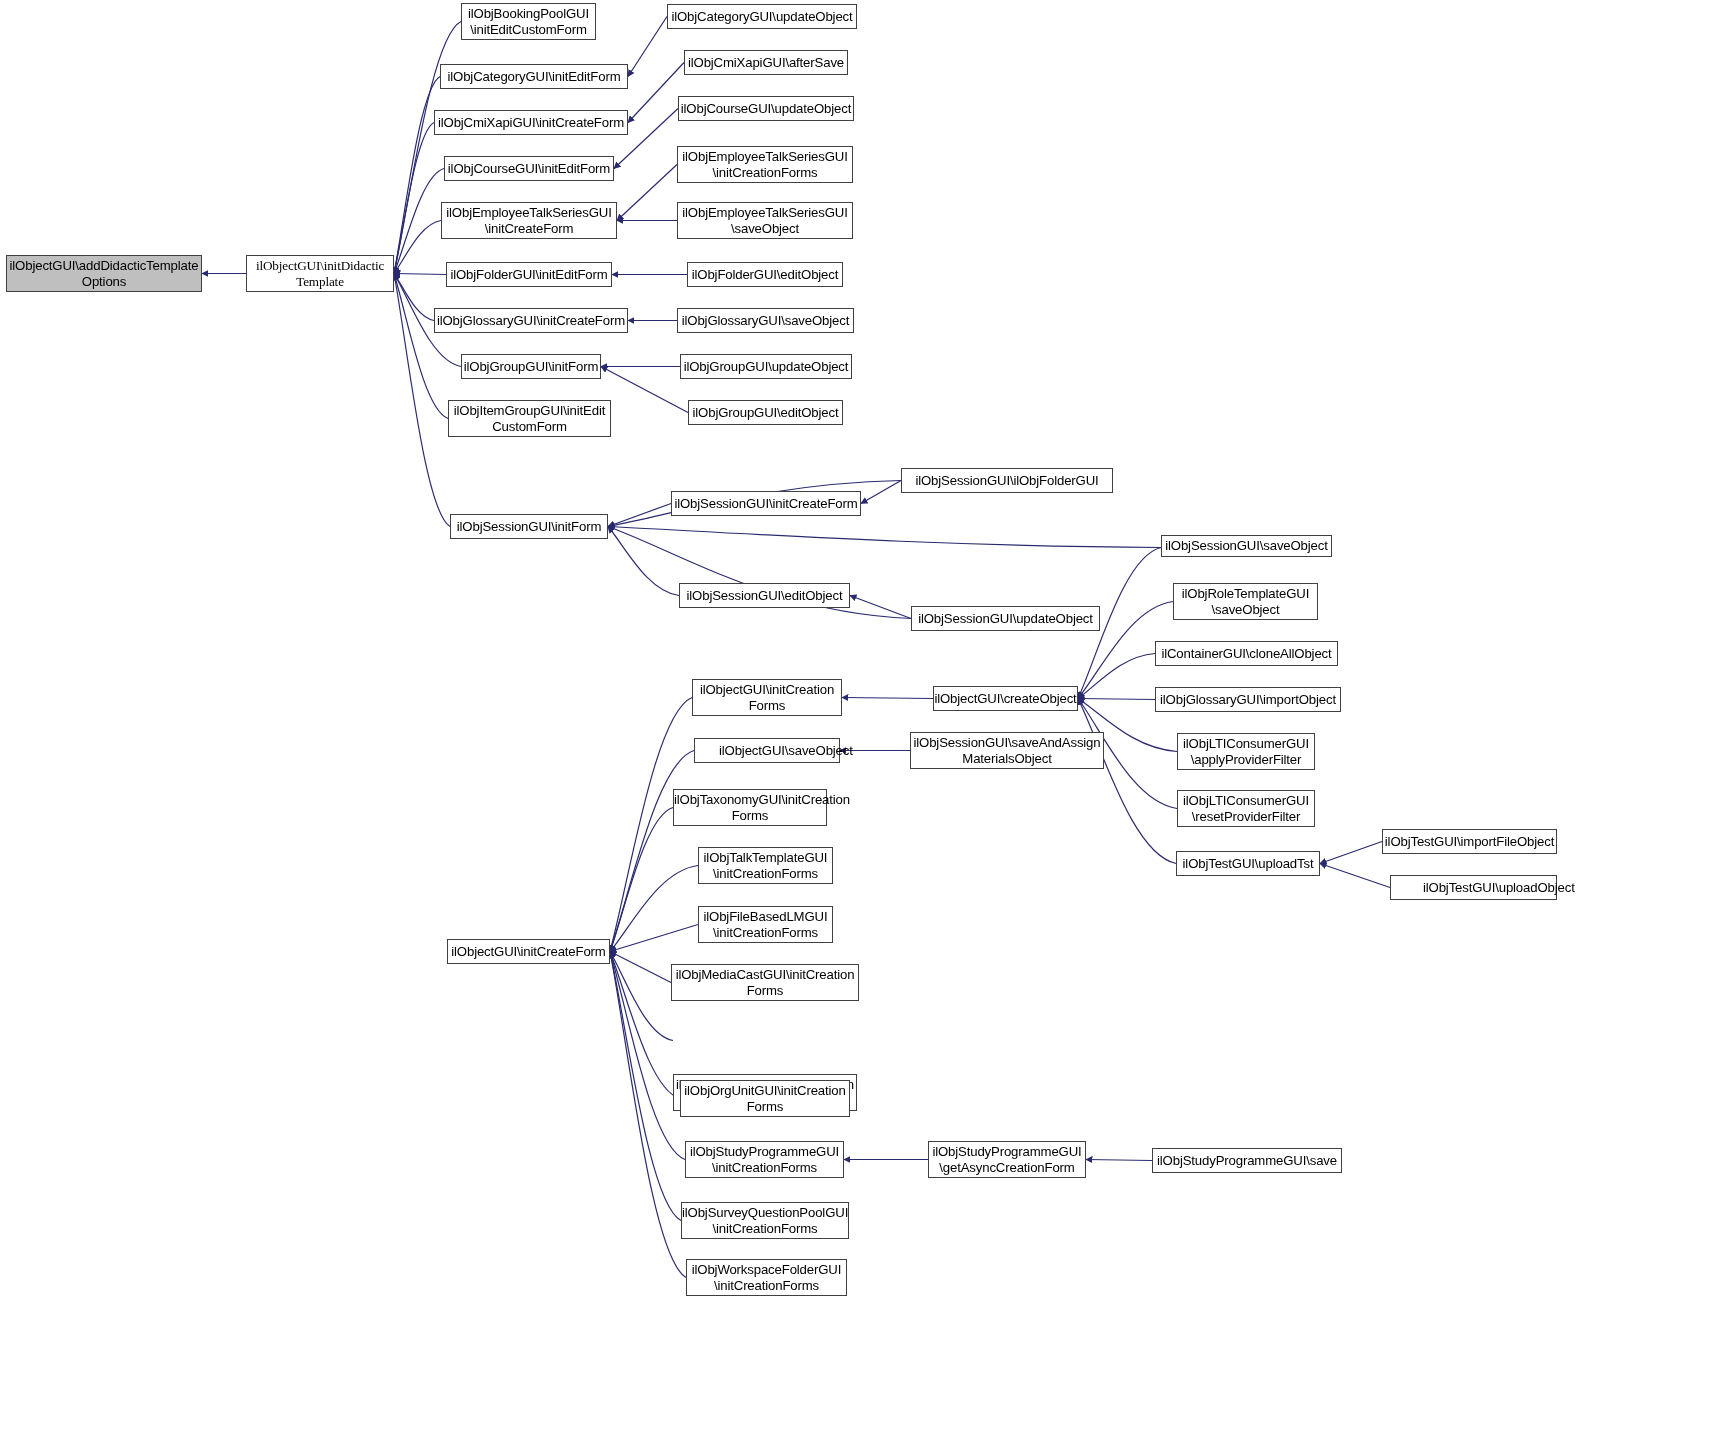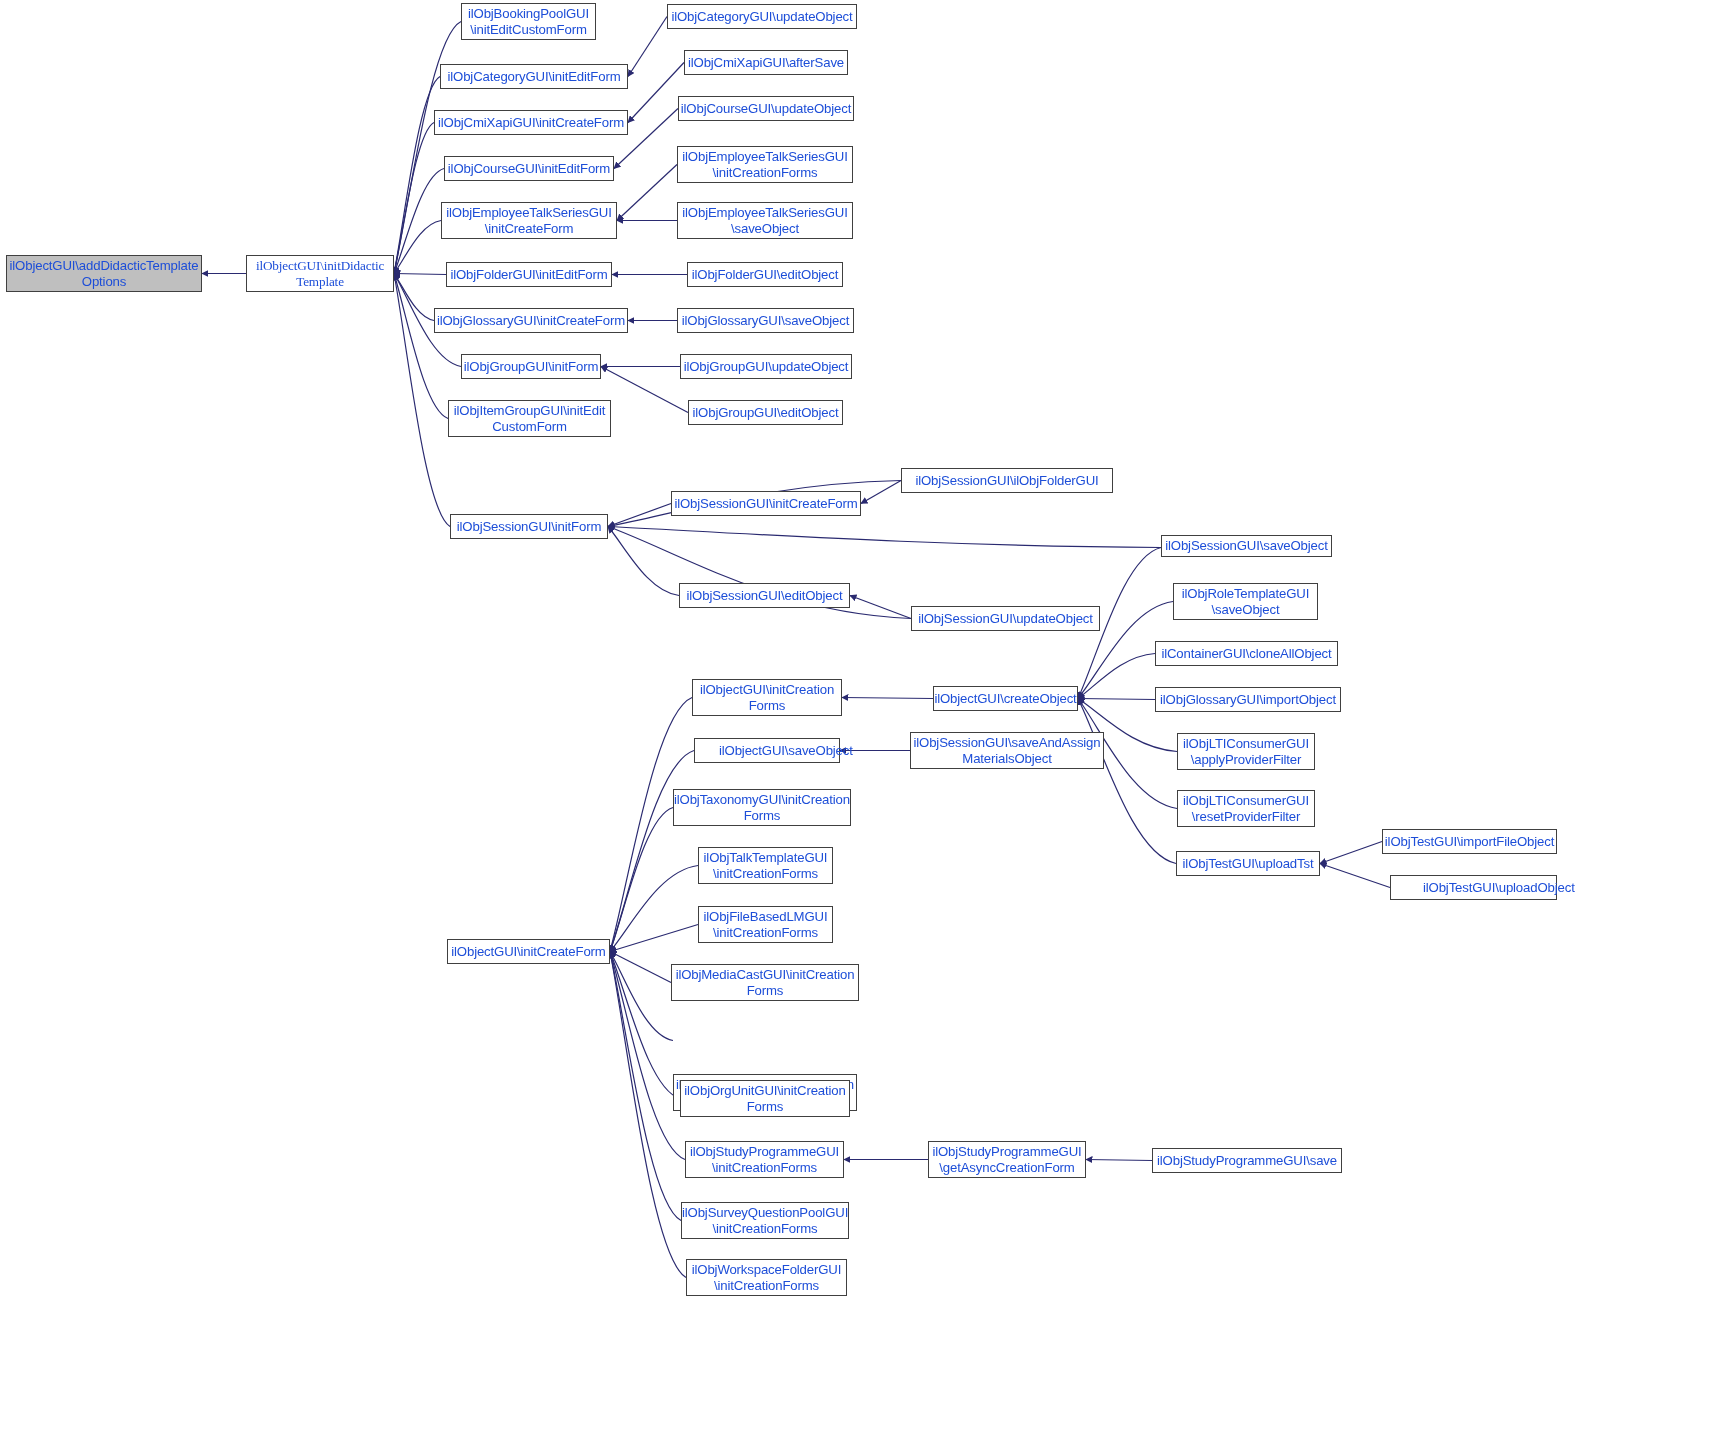--- a/index.html
+++ b/index.html
@@ -21,21 +21,21 @@
     top: 0;
     width: 1731px;
     height: 1437px;
     pointer-events: none;
   }
   .node {
     position: absolute;
     box-sizing: border-box;
     border: 1px solid #404040;
     background: #ffffff;
-    color: #1d4ed8;
+    color: #000000;
     font-size: 13.2px;
     line-height: 15.5px;
     text-align: center;
     display: flex;
     align-items: center;
     justify-content: center;
     white-space: pre-line;
     letter-spacing: -0.15px;
     z-index: 2;
   }
@@ -156,21 +156,21 @@
 \applyProviderFilter</span></div>
       <div class="node" style="left: 1177px; top: 790px; width: 138px; height: 37px;"><span class="node-label">ilObjLTIConsumerGUI
 \resetProviderFilter</span></div>
       <div class="node" style="left: 1176px; top: 851px; width: 144px; height: 25px;"><span class="node-label">ilObjTestGUI\uploadTst</span></div>
       <div class="node" style="left: 1382px; top: 829px; width: 175px; height: 25px;"><span class="node-label">ilObjTestGUI\importFileObject</span></div>
       <div class="node" style="left: 1390px; top: 875px; width: 167px; height: 25px; padding-left: 32px;"><span class="node-label">ilObjTestGUI\uploadObject</span></div>
       <div class="node" style="left: 694px; top: 738px; width: 146px; height: 25px; padding-left: 24px;"><span class="node-label">ilObjectGUI\saveObject</span></div>
       <div class="node" style="left: 910px; top: 732px; width: 194px; height: 37px;"><span class="node-label">ilObjSessionGUI\saveAndAssign
 MaterialsObject</span></div>
       <div class="node" style="left: 447px; top: 939px; width: 163px; height: 25px;"><span class="node-label">ilObjectGUI\initCreateForm</span></div>
-      <div class="node" style="left: 673px; top: 789px; width: 178px; height: 37px;"><span class="node-label">ilObjTaxonomyGUI\initCreation
+      <div class="node" style="left: 673px; top: 789px; width: 154px; height: 37px;"><span class="node-label">ilObjTaxonomyGUI\initCreation
 Forms</span></div>
       <div class="node" style="left: 698px; top: 847px; width: 135px; height: 37px; justify-content: center;"><span class="node-label">ilObjTalkTemplateGUI
 \initCreationForms</span></div>
       <div class="node" style="left: 698px; top: 906px; width: 135px; height: 37px;"><span class="node-label">ilObjFileBasedLMGUI
 \initCreationForms</span></div>
       <div class="node" style="left: 671px; top: 964px; width: 188px; height: 37px;"><span class="node-label">ilObjMediaCastGUI\initCreation
 Forms</span></div>
       <div class="node" style="left: 673px; top: 1074px; width: 184px; height: 37px;"><span class="node-label">ilObjMediaPoolGUI\initCreation
 Forms</span></div>
       <div class="node" style="left: 680px; top: 1080px; width: 170px; height: 37px;"><span class="node-label">ilObjOrgUnitGUI\initCreation

